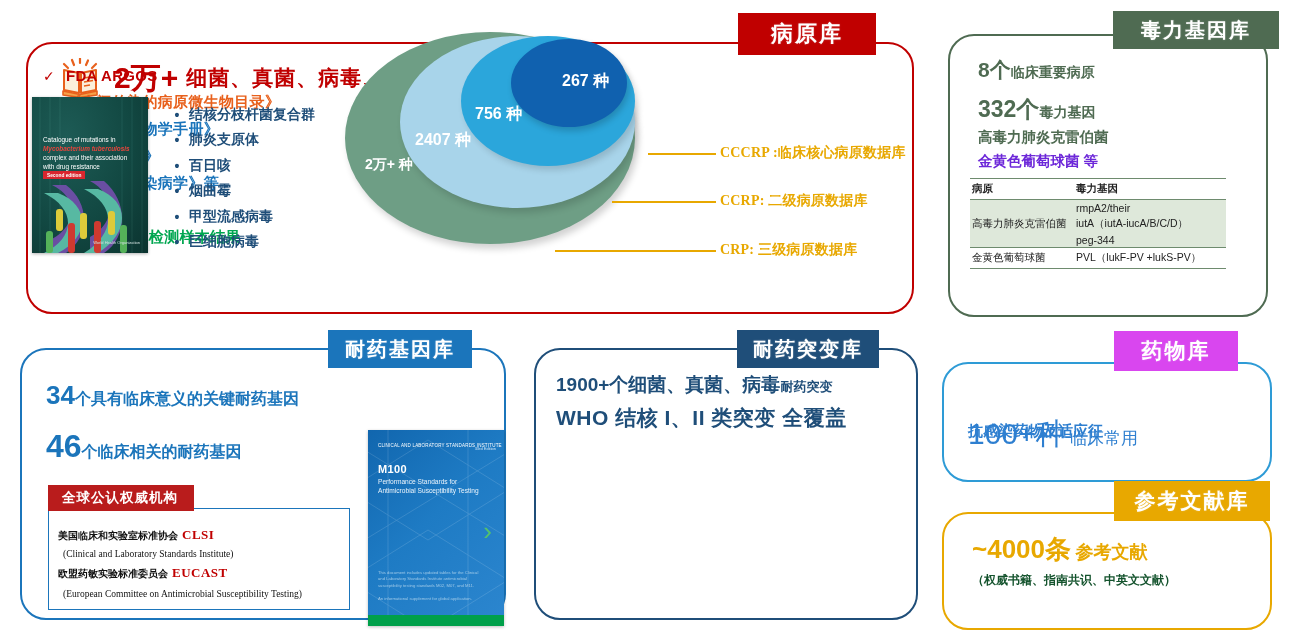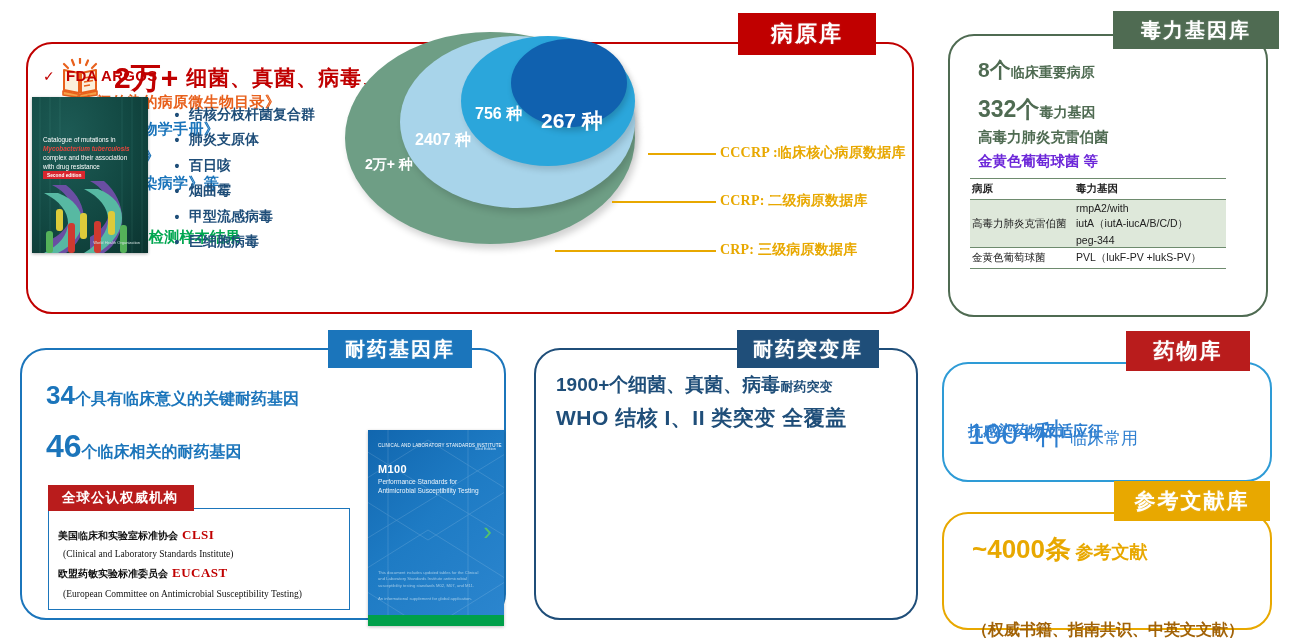--- a/index.html
+++ b/index.html
@@ -28,21 +28,21 @@
     font-weight:bold;
     letter-spacing:2px;
     display:flex;align-items:center;justify-content:center;
     z-index:20;
     text-shadow:0 0 2px rgba(255,255,255,.25);
   }
   .badge.red{background:#C00000;}
   .badge.green{background:#4F6B52;}
   .badge.blue{background:#1B75BB;}
   .badge.navy{background:#1F4E79;}
-  .badge.lblue{background:#b91c1c;margin-left:12px;}
+  .badge.lblue{background:#d946ef;}
   .badge.gold{background:#E8A800;}
 
   
   #pathogen-panel{left:26px;top:42px;width:888px;height:272px;}
   .pl-head{position:absolute;left:34px;top:18px;display:flex;align-items:center;}
   .pl-head .num{font-size:30px;font-weight:bold;color:#C00000;margin-left:10px;line-height:1;}
   .pl-head .sub{font-size:21px;font-weight:bold;color:#C00000;margin-left:8px;letter-spacing:1px;}
   .book-icon{width:44px;height:40px;position:relative;}
 
   .pl-list{position:absolute;left:36px;top:62px;width:300px;}
@@ -125,21 +125,21 @@
   .dr-l1{position:absolute;left:26px;top:14px;white-space:nowrap;color:#2E9BD6;font-weight:normal;margin-top:38px;}
   .dr-l1 .big{font-size:30px;color:#2E7FD0;}
   .dr-l1 .sm{font-size:17px;color:#2E7FD0;}
   .dr-l2{position:absolute;left:26px;top:60px;white-space:nowrap;color:#2E7FD0;font-weight:bold;font-size:15px;}
 
   
   #ref-panel{left:942px;top:512px;width:330px;height:118px;}
   .rf-l1{position:absolute;left:30px;top:20px;white-space:nowrap;color:#E8A800;font-weight:bold;}
   .rf-l1 .big{font-size:26px;}
   .rf-l1 .sm{font-size:18px;text-align:center;}
-  .rf-l2{position:absolute;left:30px;top:60px;white-space:nowrap;color:#a16207;font-weight:bold;font-size:16px;margin-top:48px;}
+  .rf-l2{position:absolute;left:30px;top:60px;white-space:nowrap;color:#14532d;font-weight:bold;font-size:12px;}
 </style>
 </head>
 <body>
 
 <div class="stage">
 
   <div class="panel red" id="pathogen-panel"></div>
   <div class="badge red" style="left:738px;top:13px;width:138px;height:42px;font-size:22px;">病原库</div>
 
   <div class="pl-head" style="left:60px;top:58px;">
@@ -196,21 +196,21 @@
       <span class="txt" style="color:#00A650">本地10000+检测样本结果</span>
       </div>
   </div>
 
   <div id="venn">
     <div class="ell" style="left:0px;top:18px;width:290px;height:212px;background:#6E9E85;box-shadow:3px 5px 7px rgba(0,0,0,.18);"></div>
     <div class="ell" style="left:55px;top:22px;width:235px;height:172px;background:#A8D4EA;box-shadow:3px 5px 7px rgba(0,0,0,.14);"></div>
     <div class="ell" style="left:116px;top:22px;width:174px;height:130px;background:#2BA6DB;box-shadow:3px 4px 6px rgba(0,0,0,.14);"></div>
     <div class="ell" style="left:166px;top:25px;width:116px;height:88px;background:#1061AF;box-shadow:2px 4px 6px rgba(0,0,0,.18);"></div>
 
-    <div class="ell-lbl" style="left:196px;top:57px;font-size:21px;margin-top:36px;">267 种</div>
+    <div class="ell-lbl" style="left:217px;top:57px;font-size:16px;">267 种</div>
     <div class="ell-lbl" style="left:130px;top:90px;font-size:16px;">756 种</div>
     <div class="ell-lbl" style="left:70px;top:116px;font-size:16px;">2407 种</div>
     <div class="ell-lbl" style="left:20px;top:142px;font-size:14px;">2万+ 种</div>
   </div>
 
   <div class="leader" style="left:648px;top:153px;width:68px;"></div>
   <div class="ann" style="left:720px;top:144px;">CCCRP :临床核心病原数据库</div>
 
   <div class="leader" style="left:612px;top:201px;width:104px;"></div>
   <div class="ann" style="left:720px;top:192px;">CCRP:  二级病原数据库</div>
@@ -233,21 +233,21 @@
   <table class="vtab" style="left:970px;top:178px;width:256px;">
     <thead>
       <tr>
         <th style="width:100px;">病原</th>
         <th>毒力基因</th>
       </tr>
     </thead>
     <tbody>
       <tr class="shade">
         <td rowspan="3">高毒力肺炎克雷伯菌</td>
-        <td>rmpA2/with</td>
+        <td>rmpA2/their</td>
       </tr>
       <tr class="shade">
         <td>iutA（iutA-iucA/B/C/D）</td>
       </tr>
       <tr class="shade">
         <td>peg-344</td>
       </tr>
       <tr class="last">
         <td>金黄色葡萄球菌</td>
         <td>PVL（lukF-PV +lukS-PV）</td>

